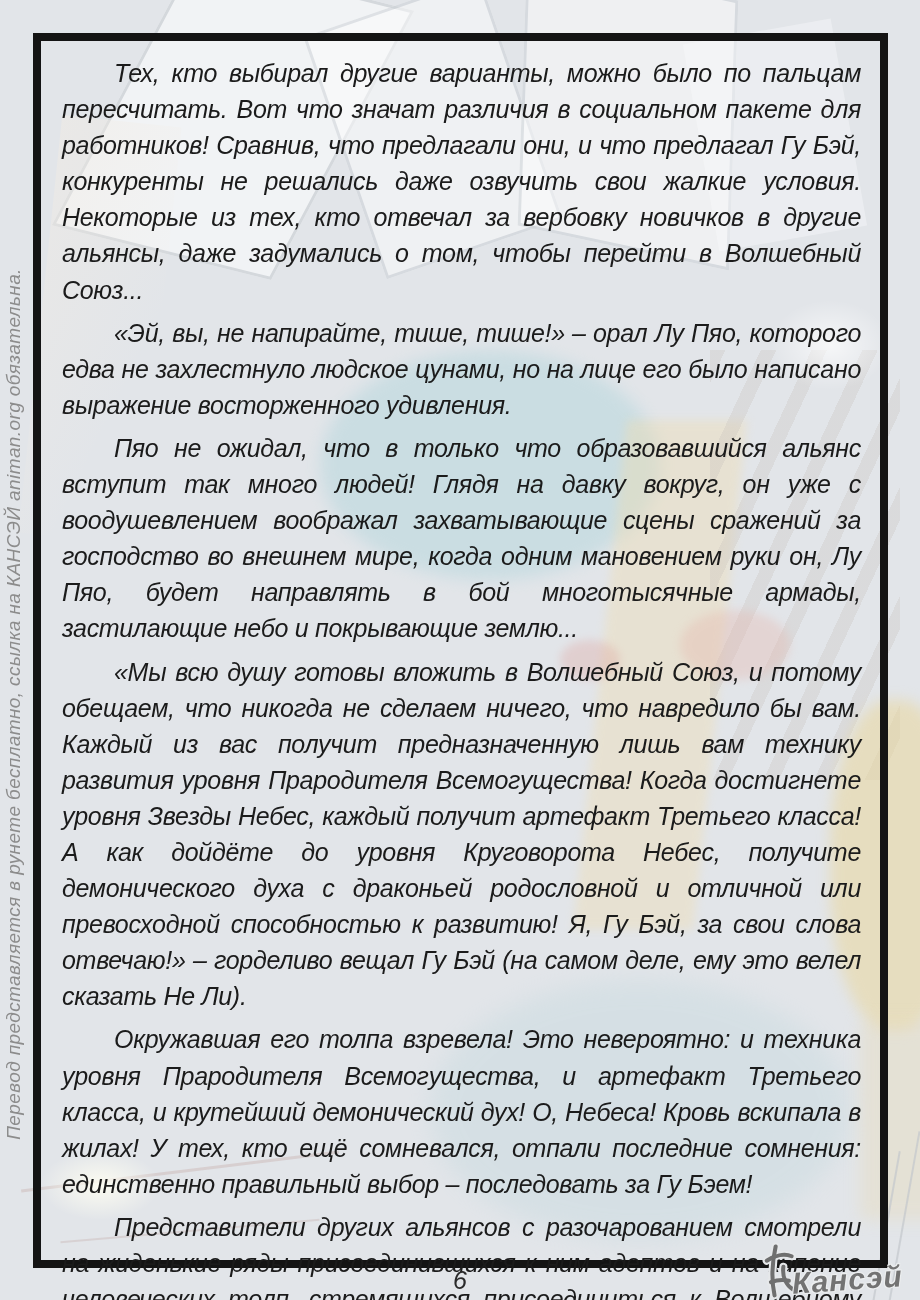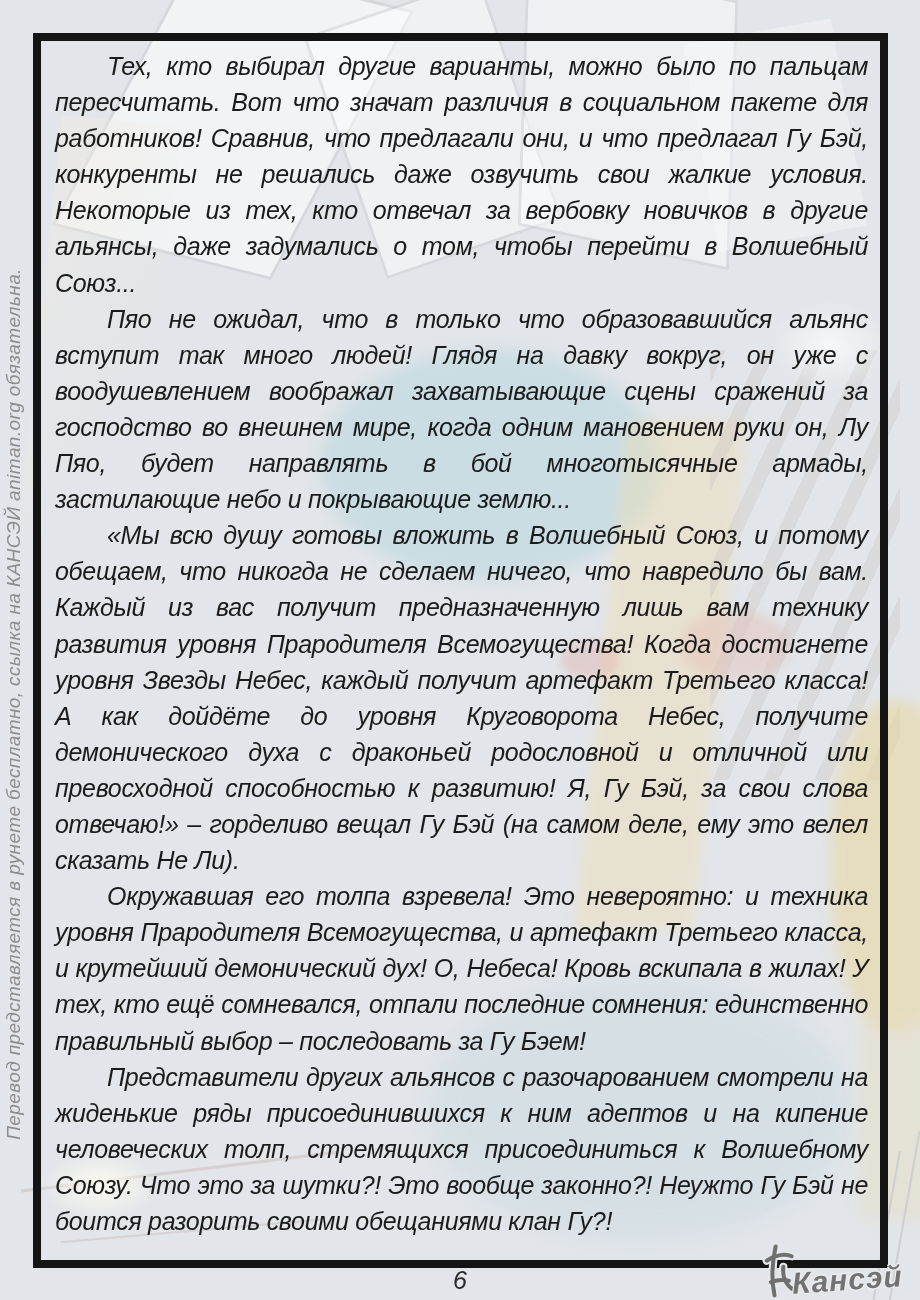--- a/index.html
+++ b/index.html
@@ -35,21 +35,21 @@
   .frame{
     position:absolute;left:33px;top:33px;right:32px;bottom:32px;
     border:8px solid #141414;
   }
   .content{
     position:absolute;inset:0;
     padding:7px 12px 0 14px;
     color:#1b1b1b;
   }
   .content p{
-    margin:0;
+    margin:7px;
     font-style:italic;
     font-size:25px;
     line-height:36.1px;
     letter-spacing:-0.3px;
     text-align:justify;
     text-indent:52px;
   }
 
   
   .credit{
@@ -109,20 +109,21 @@
   <div class="rline2"></div>
   <div class="glow"></div>
   <div class="glow2"></div>
 </div>
 
 <div class="credit">Перевод представляется в рунете бесплатно, ссылка на КАНСЭЙ animan.org обязательна.</div>
 
 <div class="frame">
   <div class="content">
     <p>Тех, кто выбирал другие варианты, можно было по пальцам пересчитать. Вот что значат различия в социальном пакете для работников! Сравнив, что предлагали они, и что предлагал Гу Бэй, конкуренты не решались даже озвучить свои жалкие условия. Некоторые из тех, кто отвечал за вербовку новичков в другие альянсы, даже задумались о том, чтобы перейти в Волшебный Союз...</p>
+    <p>«Эй, вы, не напирайте, тише, тише!» – орал Лу Пяо, которого едва не захлестнуло людское цунами, но на лице его было написано выражение восторженного удивления.</p>
     <p>Пяо не ожидал, что в только что образовавшийся альянс вступит так много людей! Глядя на давку вокруг, он уже с воодушевлением воображал захватывающие сцены сражений за господство во внешнем мире, когда одним мановением руки он, Лу Пяо, будет направлять в бой многотысячные армады, застилающие небо и покрывающие землю...</p>
     <p>«Мы всю душу готовы вложить в Волшебный Союз, и потому обещаем, что никогда не сделаем ничего, что навредило бы вам. Каждый из вас получит предназначенную лишь вам технику развития уровня Прародителя Всемогущества! Когда достигнете уровня Звезды Небес, каждый получит артефакт Третьего класса! А как дойдёте до уровня Круговорота Небес, получите демонического духа с драконьей родословной и отличной или превосходной способностью к развитию! Я, Гу Бэй, за свои слова отвечаю!» – горделиво вещал Гу Бэй (на самом деле, ему это велел сказать Не Ли).</p>
     <p>Окружавшая его толпа взревела! Это невероятно: и техника уровня Прародителя Всемогущества, и артефакт Третьего класса, и крутейший демонический дух! О, Небеса! Кровь вскипала в жилах! У тех, кто ещё сомневался, отпали последние сомнения: единственно правильный выбор – последовать за Гу Бэем!</p>
     <p>Представители других альянсов с разочарованием смотрели на жиденькие ряды присоединившихся к ним адептов и на кипение человеческих толп, стремящихся присоединиться к Волшебному Союзу. Что это за шутки?! Это вообще законно?! Неужто Гу Бэй не боится разорить своими обещаниями клан Гу?!</p>
   </div>
 </div>
 
 <div class="pagenum">6</div>
 
 <div class="logo">

